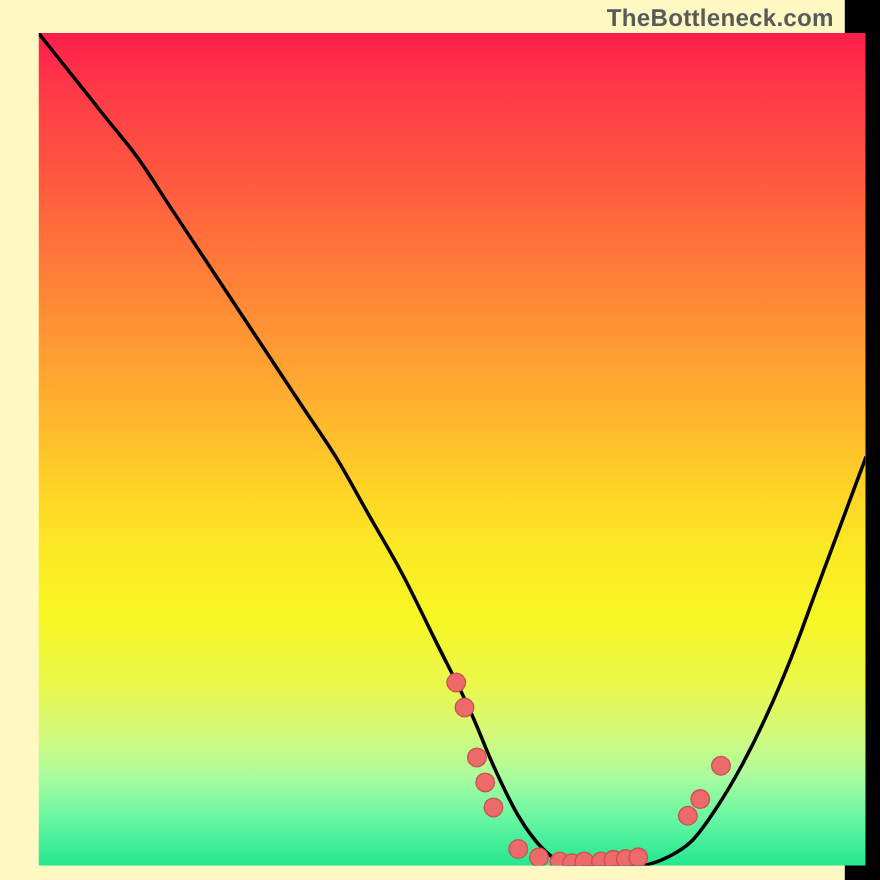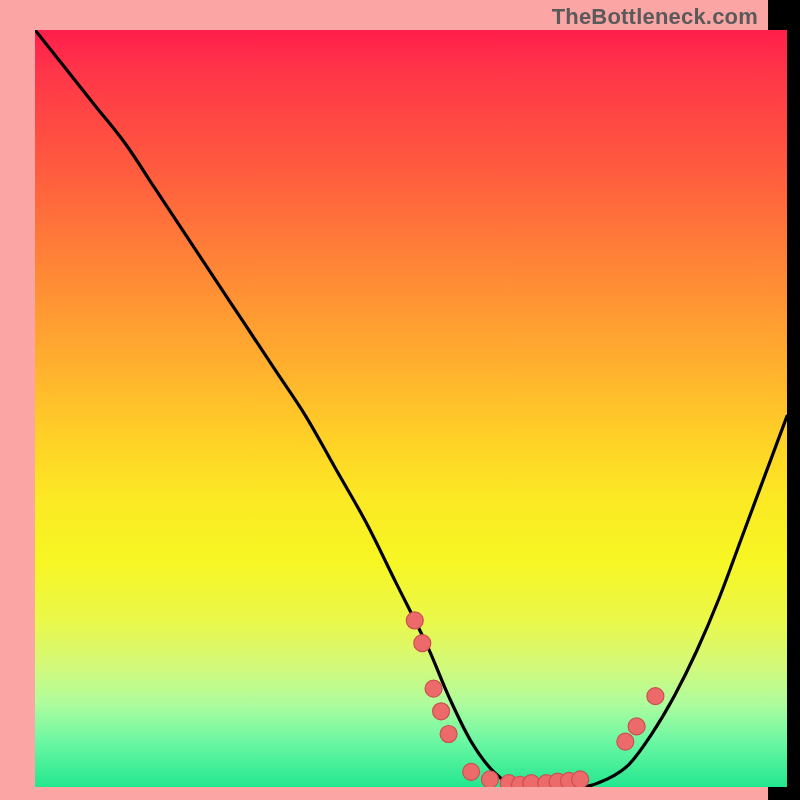--- a/index.html
+++ b/index.html
@@ -1,21 +1,21 @@
 <!DOCTYPE html>
 <html><head>
 <meta charset="utf-8">
 <style>
   * { margin: 0; padding: 0; box-sizing: border-box; }
   html, body { width: 800px; height: 800px; overflow: hidden; background: #000; }
   .frame {
     position: relative;
     width: 768px;
     height: 800px;
-    background: #fca5a5;
+    background: #fef9c3;
   }
   .attribution {
     position: absolute;
     top: 4px;
     right: 10px;
     font-family: Arial, Helvetica, sans-serif;
     font-size: 22px;
     font-weight: 600;
     color: #5a5a5a;
     letter-spacing: 0.2px;

